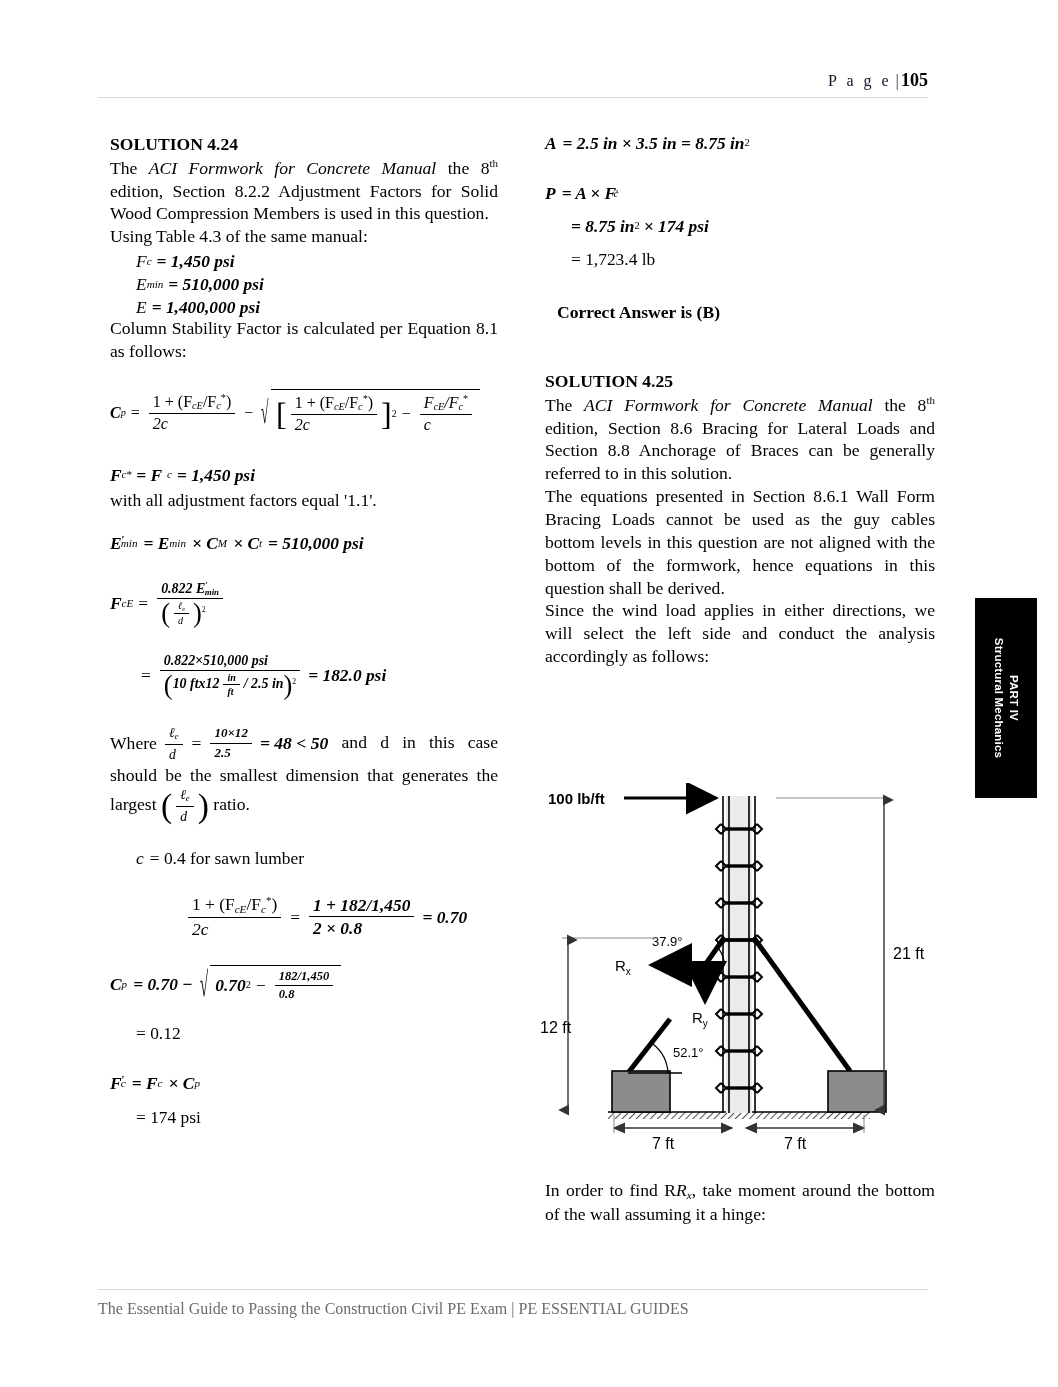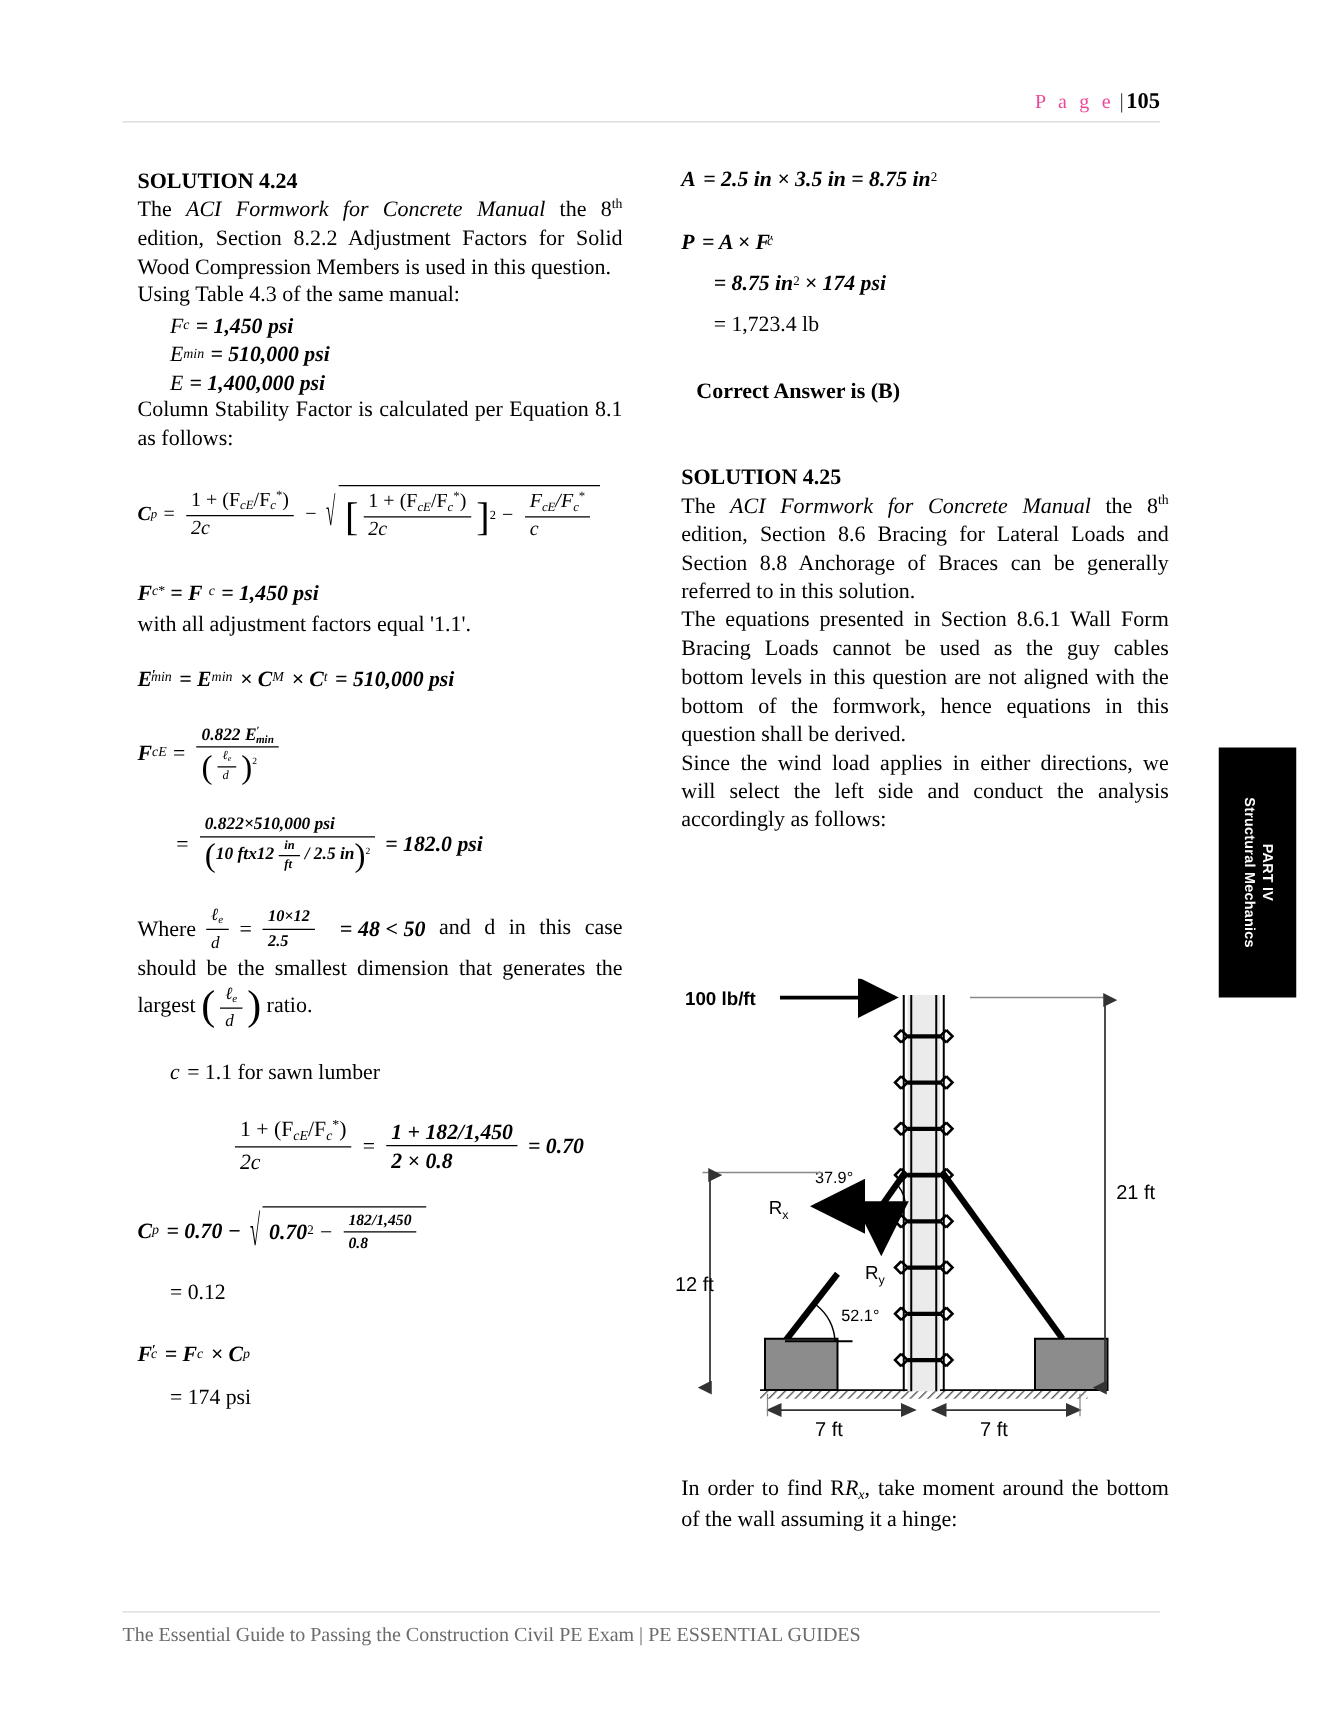--- a/index.html
+++ b/index.html
@@ -17,21 +17,21 @@
 
   
   .header {
     position:absolute; left:98px; top:70px; width:830px;
     text-align:right;
     padding-bottom:6px;
     border-bottom:1px solid #d8d8d8;
   }
   .header .pg-word {
     font-family:"Liberation Serif", serif;
-    font-size:16px; letter-spacing:3px; color:#ec4899;
+    font-size:16px; letter-spacing:3px; color:#0f172a;
   }
   .header .pg-bar { color:#3a3a3a; font-size:17px; margin:0 2px 0 4px; }
   .header .pg-num { font-weight:bold; font-size:18px; color:#000; }
 
   
   .col-left  { position:absolute; left:110px; top:133px; width:388px; }
   .col-right { position:absolute; left:545px; top:133px; width:390px; }
 
   p.t, div.t {
     font-size:17.6px; line-height:1.30;
@@ -241,37 +241,37 @@
         <span>Where</span>
         <span class="frac xsmall" style="font-size:0.78em; margin-left:8px;">
           <span class="num mi"><span>ℓ</span><sub class="s">e</sub></span>
           <span class="den mi">d</span>
         </span>
         <span class="op">=</span>
         <span class="frac xsmall" style="font-size:0.74em">
           <span class="num mib">10×12</span>
           <span class="den mib">2.5</span>
         </span>
-        <span class="mib" style="margin-left:16px">= 48 &lt; 50</span>
+        <span class="mib" style="margin-left:4px">= 48 &lt; 50</span>
       </span>
       <span>and  d  in this case should be the smallest dimension that generates the largest</span>
       <span style="display:inline-flex; align-items:center; vertical-align:middle;">
         <span class="paren-big">(</span>
         <span class="frac xsmall" style="font-size:0.78em">
           <span class="num mi"><span>ℓ</span><sub class="s">e</sub></span>
           <span class="den mi">d</span>
         </span>
         <span class="paren-big">)</span>
       </span>
       <span>ratio.</span>
     </div>
 
     <div class="math indent1" style="margin-top:22px;">
       <span class="mi">c</span>
-      <span style="margin-left:6px">= 1.1  for sawn lumber</span>
+      <span style="margin-left:6px">= 0.4  for sawn lumber</span>
     </div>
 
     <div class="math indent3" style="margin-top:26px;">
       <span class="frac">
         <span class="num"><span>1 + (F</span><sub class="s">cE</sub><span>/F</span><sub class="s">c</sub><sup class="p">*</sup><span>)</span></span>
         <span class="den mi">2c</span>
       </span>
       <span class="op">=</span>
       <span class="frac">
         <span class="num mib">1 + 182/1,450</span>

